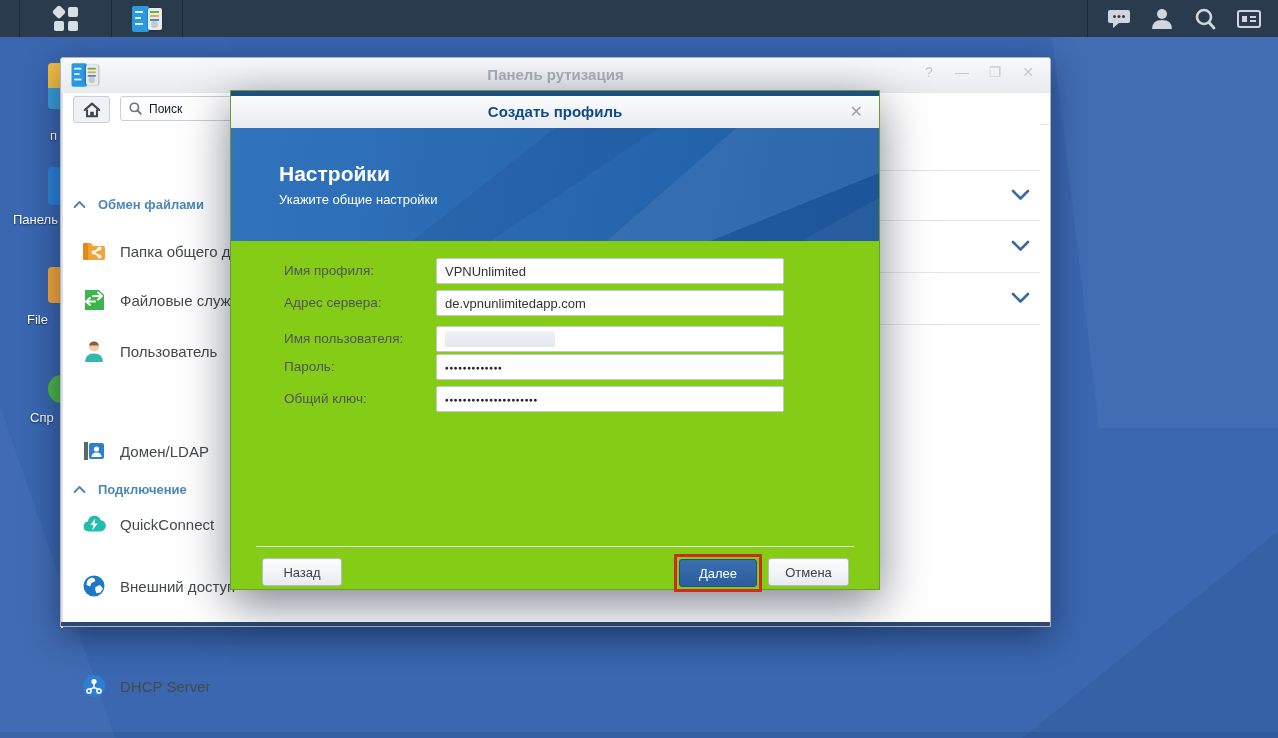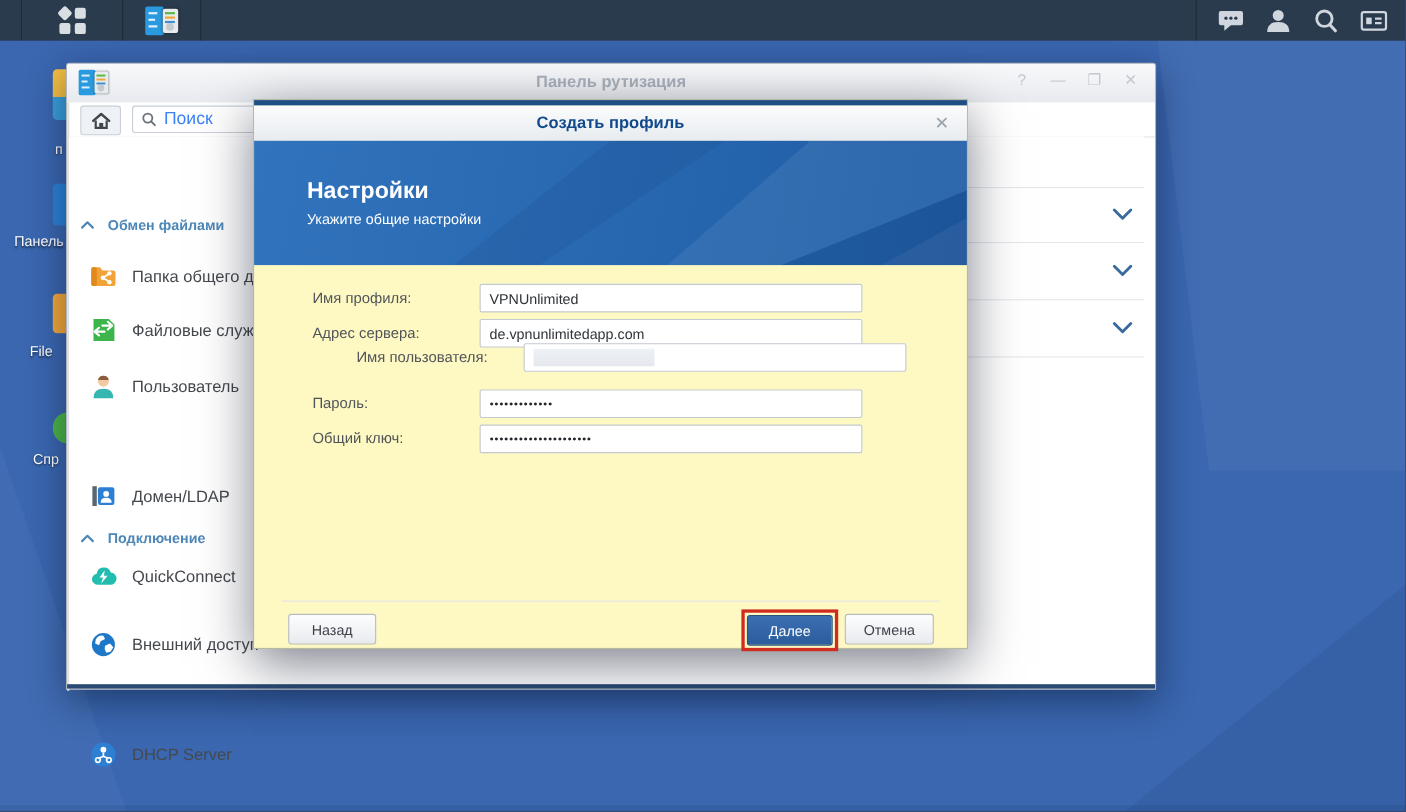--- a/index.html
+++ b/index.html
@@ -52,21 +52,21 @@
             background:linear-gradient(#f8f9fb,#e7eaee);border-bottom:1px solid #d2d6db;}
   .titlebar .win-title{position:absolute;left:0;right:0;top:8px;text-align:center;font-size:15px;font-weight:bold;color:#a8b0ba;}
   .win-ctrls{position:absolute;right:14px;top:6px;display:flex;gap:17px;}
   .win-ctrls span{width:16px;text-align:center;font-size:14px;color:#c2c8cf;cursor:pointer;}
   .tb-cpicon{position:absolute;left:9px;top:4px;transform:scale(.9);}
   .toolbar{position:absolute;left:0;top:35px;width:100%;height:31px;background:#fff;border-bottom:1px solid #e2e5e9;}
   .home-btn{position:absolute;left:12px;top:3px;width:35px;height:25px;background:#eef1f5;border:1px solid #c9cfd6;border-radius:3px;
             display:flex;align-items:center;justify-content:center;cursor:pointer;}
   .search-box{position:absolute;left:59px;top:3px;width:168px;height:25px;background:#fff;border:1px solid #c9cfd6;border-radius:3px;
               display:flex;align-items:center;box-sizing:border-box;padding-left:7px;gap:6px;}
-  .search-box .ph{color:#3b82f6;font-size:16px;}
+  .search-box .ph{color:#0f172a;font-size:12px;}
   .tabs{position:absolute;right:8px;top:35px;height:31px;display:flex;align-items:center;}
   .tab{font-size:13px;color:#3c4043;padding:0 21px;cursor:pointer;white-space:nowrap;}
   .tab-sep{width:1px;height:16px;background:#d4d8dd;}
   .win-left-strip{position:absolute;left:0;top:35px;width:2px;height:535px;background:#dcdfe3;}
 
   
   .sidebar{position:absolute;left:2px;top:66px;width:233px;height:501px;background:#fff;}
   .sb-sec{position:absolute;left:10px;display:flex;align-items:center;gap:12px;cursor:pointer;}
   .sb-sec .lbl{font-size:13px;font-weight:bold;color:#4d87b8;}
   .sb-row{position:absolute;left:4px;width:260px;height:38px;display:flex;align-items:center;gap:13px;padding-left:14px;box-sizing:border-box;cursor:pointer;border-radius:4px;}
@@ -75,21 +75,21 @@
   .sb-row.sel .lbl{color:#3a6ca8;}
   .sb-ic{width:26px;height:26px;flex:0 0 26px;}
 
   
   .content{position:absolute;left:235px;top:66px;right:10px;height:501px;background:#fff;}
   .c-div{position:absolute;left:0;right:0;height:1px;background:#e4e7ea;}
   .c-chev{position:absolute;right:10px;cursor:pointer;}
   .win-bottom{position:absolute;left:0;bottom:0;width:100%;height:4px;background:#2a4a73;}
 
   
-  #dialog{position:absolute;left:230px;top:90px;width:650px;height:500px;background:#fef9c3;z-index:3;
+  #dialog{position:absolute;left:230px;top:90px;width:650px;height:500px;background:#84cc16;z-index:3;
           border:1px solid rgba(55,70,95,.35);box-shadow:0 14px 44px rgba(0,8,30,.5);box-sizing:border-box;}
   .dlg-top{position:absolute;left:0;top:0;width:100%;height:5px;background:#1d4f87;}
   .dlg-head{position:absolute;left:0;top:5px;width:100%;height:32px;background:linear-gradient(#fbfcfd,#e8ebef);border-bottom:1px solid #d8dce1;}
   .dlg-title{position:absolute;left:0;right:0;top:7px;text-align:center;font-size:15px;font-weight:bold;color:#10498c;}
   .dlg-close{position:absolute;right:16px;top:6px;font-size:16px;color:#9aa2ab;cursor:pointer;}
   .banner{position:absolute;left:0;top:37px;width:100%;height:113px;overflow:hidden;
           background:linear-gradient(100deg,#3273bd 0%,#2667b0 55%,#1f5ca5 100%);}
   .banner .f1{position:absolute;inset:0;background:rgba(255,255,255,.07);clip-path:polygon(58% 100%,78% 0,100% 0,100% 40%,74% 100%);}
   .banner .f2{position:absolute;inset:0;background:rgba(10,30,70,.12);clip-path:polygon(74% 100%,100% 40%,100% 100%);}
   .banner .f3{position:absolute;inset:0;background:rgba(255,255,255,.05);clip-path:polygon(88% 100%,100% 62%,100% 100%);}
@@ -366,21 +366,21 @@
       <div class="frm-inp">
         <span>de.vpnunlimitedapp.com</span>
       </div>
     </div>
     <div class="frm-row" style="top:167px;">
       <span class="frm-lbl">Имя профиля:</span>
       <div class="frm-inp">
         <span>VPNUnlimited</span>
       </div>
     </div>
-    <div class="frm-row" style="top:221px;margin-left:40px;">
+    <div class="frm-row" style="top:235px;">
       <span class="frm-lbl">Имя пользователя:</span>
       <div class="frm-inp">
         <span class="redact"></span>
       </div>
     </div>
     <div class="frm-row" style="top:263px;">
       <span class="frm-lbl">Пароль:</span>
       <div class="frm-inp">
         <span class="dots">●●●●●●●●●●●●●</span>
       </div>

